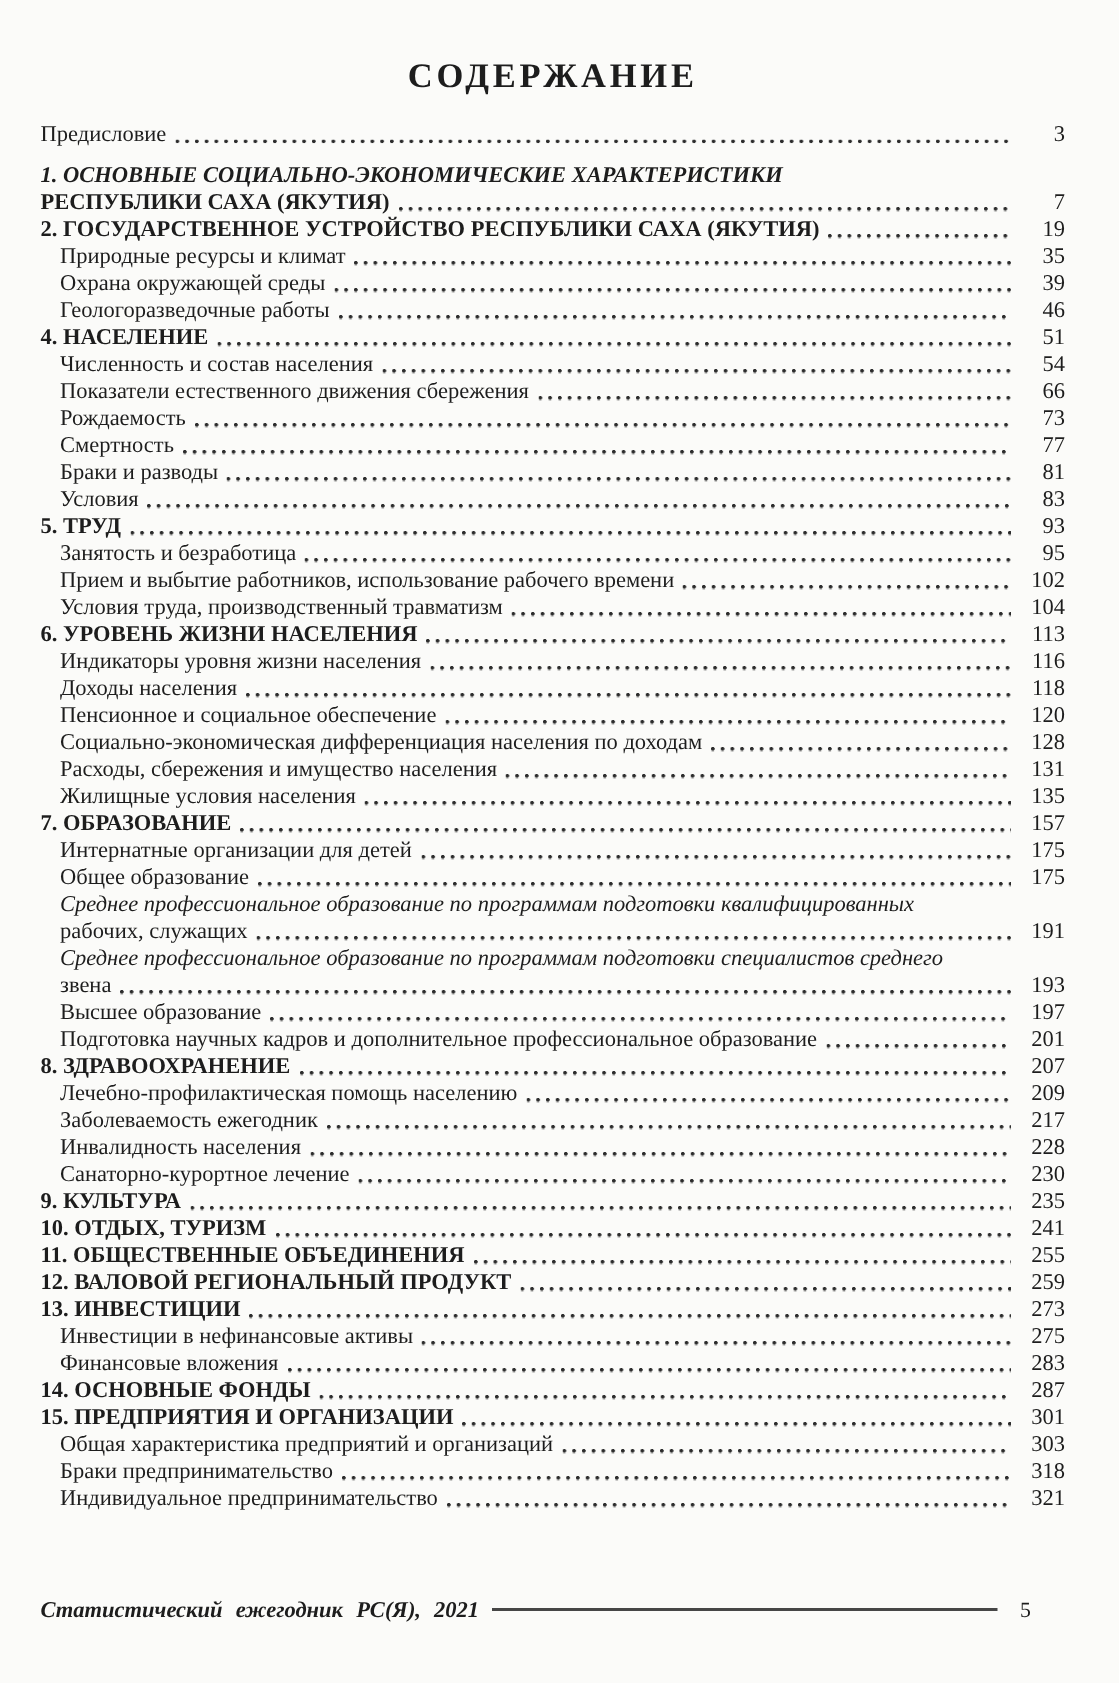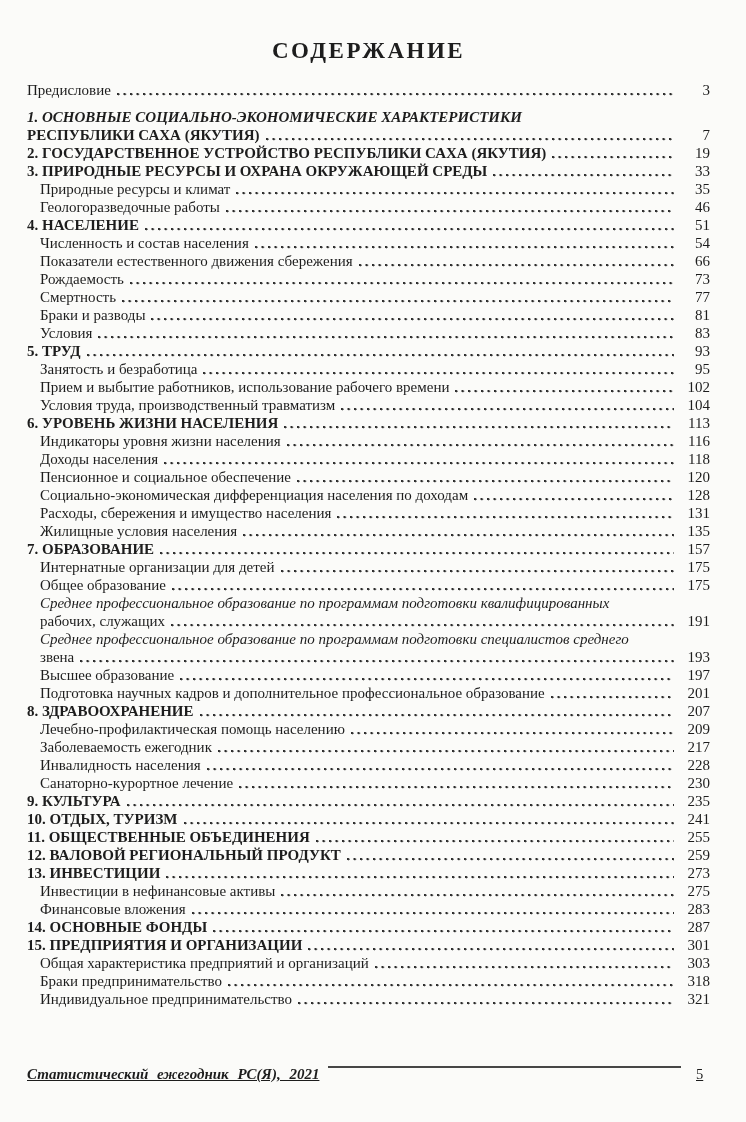--- a/index.html
+++ b/index.html
@@ -43,25 +43,24 @@
   }
   .pagenum {
     flex: 0 0 auto;
     min-width: 34px;
     text-align: right;
     font-weight: 400;
   }
   .entry.section .pagenum { font-weight: 400; }
   .footer {
     position: absolute;
-    left: 27px; right: 36px; top: 1066px;
+    left: 27px; right: 52px; top: 1066px;
     display: flex;
-    align-items: flex-start;
+    align-items: center;
     font-size: 15px;
-    text-decoration: underline;
   }
   .footer-text {
     font-weight: 700;
     font-style: italic;
     white-space: nowrap;
     word-spacing: 5px;
   }
   .footer-rule {
     flex: 1 1 auto;
     border-bottom: 2.5px solid #464646;
@@ -96,38 +95,38 @@
 
   <div class="entry section">
 
     <div class="row">
       <span class="label">2. ГОСУДАРСТВЕННОЕ УСТРОЙСТВО РЕСПУБЛИКИ САХА (ЯКУТИЯ)</span>
       <span class="leader"></span>
       <span class="pagenum">19</span>
     </div>
   </div>
 
-  <div class="entry section">
-
-    <div class="row">
-      <span class="label">3. ПРИРОДНЫЕ РЕСУРСЫ И ОХРАНА ОКРУЖАЮЩЕЙ СРЕДЫ</span>
-      <span class="leader"></span>
-      <span class="pagenum">33</span>
-    </div>
-  </div>
 
   <div class="entry sub">
 
     <div class="row">
       <span class="label">Природные ресурсы и климат</span>
       <span class="leader"></span>
       <span class="pagenum">35</span>
     </div>
   </div>
 
+  <div class="entry sub">
+
+    <div class="row">
+      <span class="label">Охрана окружающей среды</span>
+      <span class="leader"></span>
+      <span class="pagenum">39</span>
+    </div>
+  </div>
 
   <div class="entry sub">
 
     <div class="row">
       <span class="label">Геологоразведочные работы</span>
       <span class="leader"></span>
       <span class="pagenum">46</span>
     </div>
   </div>
 

